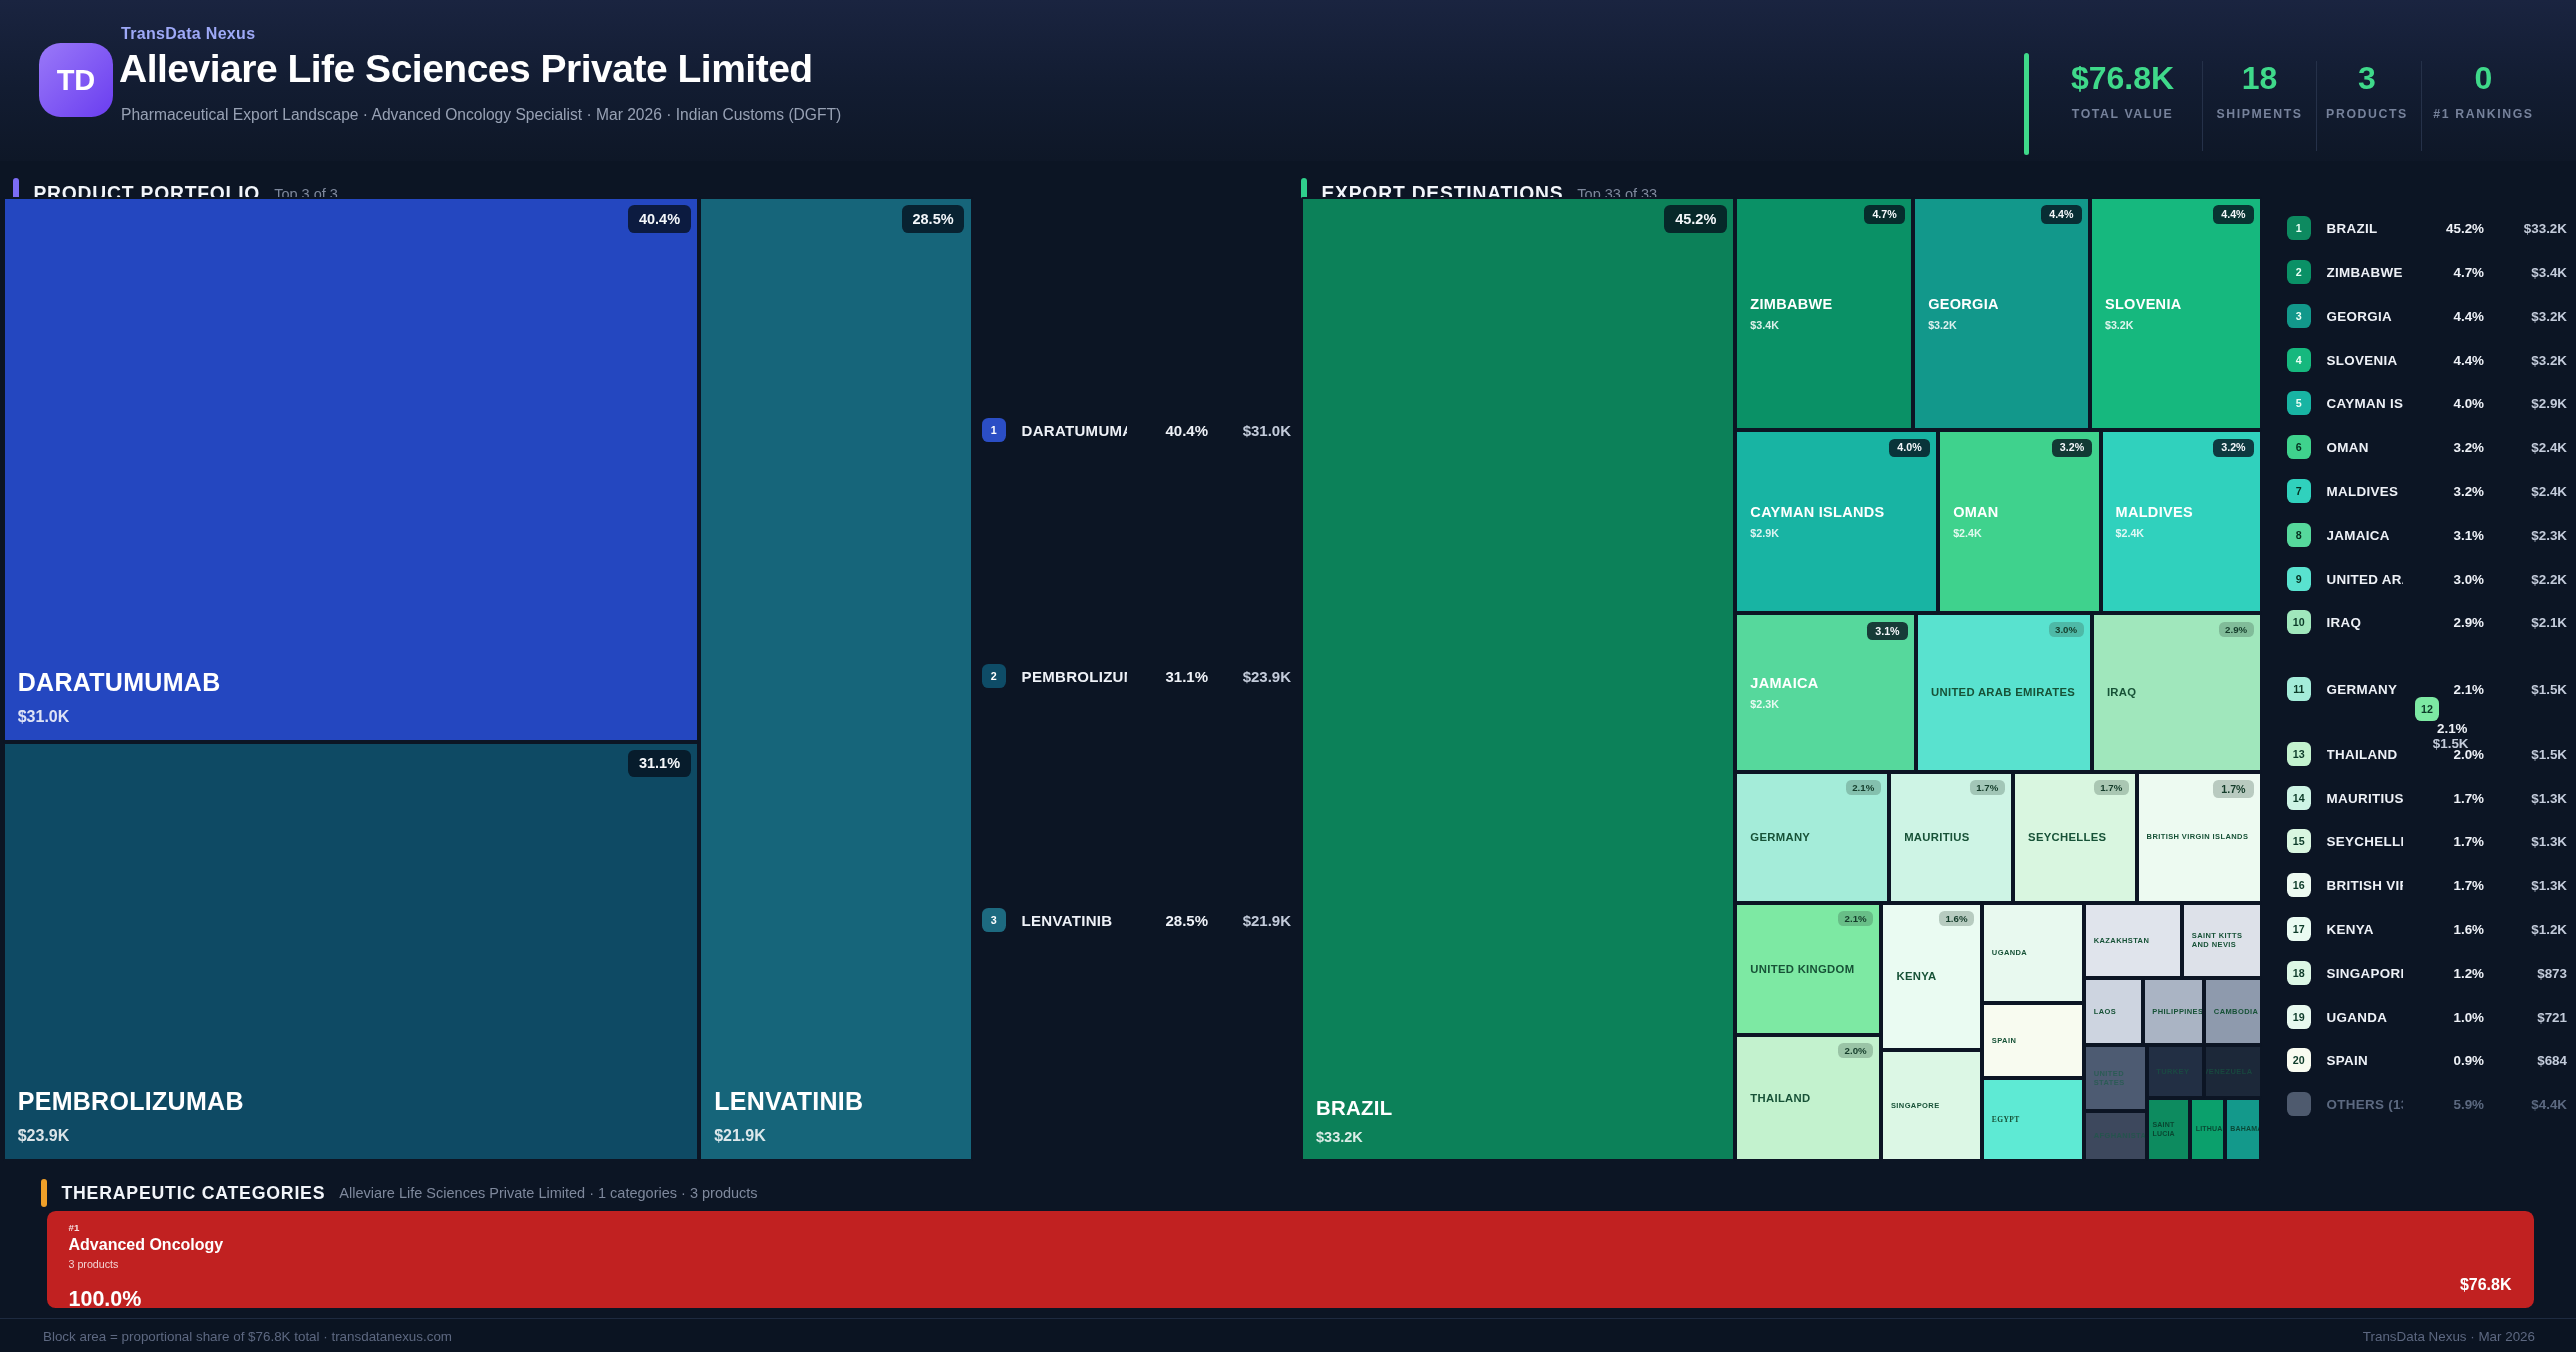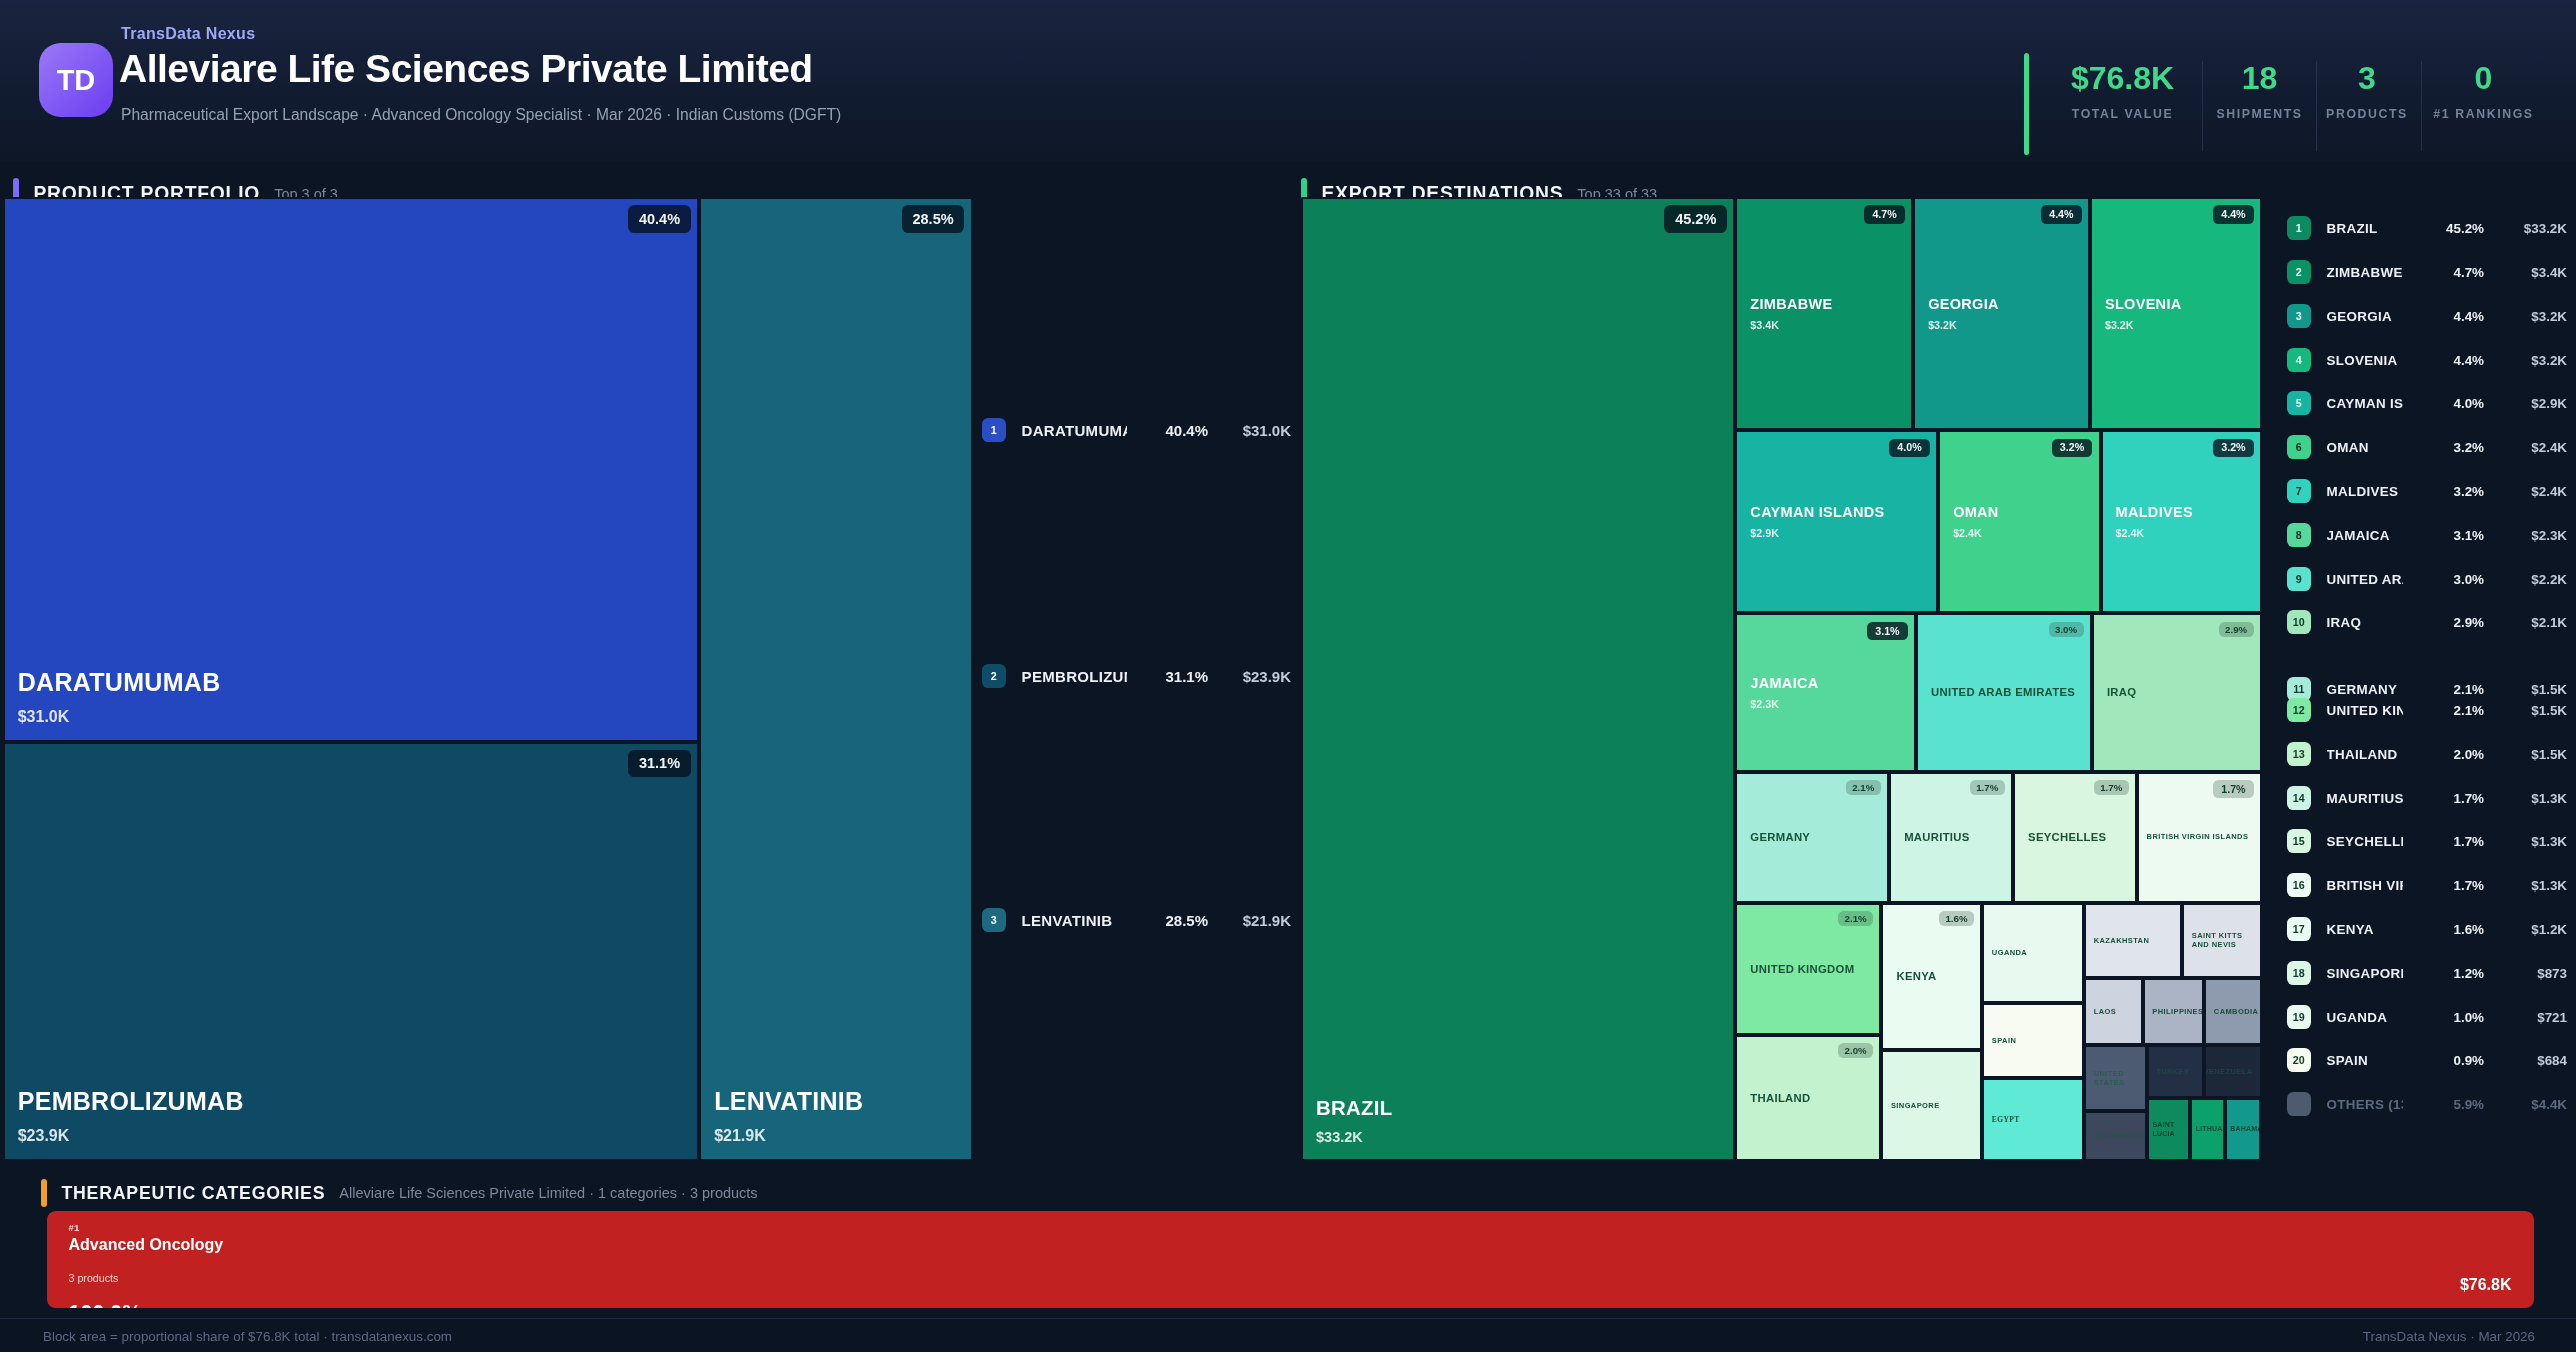--- a/index.html
+++ b/index.html
@@ -48,21 +48,21 @@
   .legend-name{margin-left:16px;font-weight:800;color:#eef1f7;letter-spacing:0.3px;flex:1;white-space:nowrap;overflow:hidden}
   .legend-pct{width:81px;text-align:right;font-weight:800;color:#eef1f7}
   .legend-val{width:83px;text-align:right;font-weight:700;color:#c3cbda}
   #product-legend .legend-name,#product-legend .legend-pct,#product-legend .legend-val{font-size:15px}
   #dest-legend .legend-name,#dest-legend .legend-pct,#dest-legend .legend-val{font-size:13.4px}
   .legend-row.muted .legend-name,.legend-row.muted .legend-pct,.legend-row.muted .legend-val{color:#5c6980}
   
   #tc-bar{position:absolute;left:47px;top:1211px;width:2487px;height:97px;background:#c12121;border-radius:8.6px;padding:10.7px 21.5px;overflow:hidden}
   #tc-rank{font-size:9.7px;font-weight:700;opacity:.85}
   #tc-name{font-size:16px;font-weight:800;margin-top:3.8px}
-  #tc-products{font-size:10.7px;opacity:.8;margin-top:18px}
+  #tc-products{font-size:10.7px;opacity:.8;margin-top:4px}
   #tc-pct{font-size:21.5px;font-weight:800;margin-top:17px}
   #tc-value{position:absolute;right:22.5px;bottom:14px;font-size:16px;font-weight:800}
   
   #footer{position:absolute;left:0;top:1318px;width:2576px;height:35px;background:#0b1422;border-top:1.1px solid #1e2a40}
   #footer .ft{position:absolute;top:9.7px;font-size:13.4px;color:#5d6881}
   #footer-left{left:43px}
   #footer-right{right:41px}
 </style>
 </head>
 <body style="--green: #3fd98a;">
@@ -371,21 +371,21 @@
     <div class="legend-name">IRAQ</div>
     <div class="legend-pct">2.9%</div>
     <div class="legend-val">$2.1K</div>
   </div>
     <div class="legend-row" style="top: 479px; height: 26px; justify-content: flex-end;">
     <div class="rank-badge" style="background: rgb(164, 236, 217); color: rgb(12, 58, 40);">11</div>
     <div class="legend-name">GERMANY</div>
     <div class="legend-pct">2.1%</div>
     <div class="legend-val">$1.5K</div>
   </div>
-    <div class="legend-row" style="top: 500px; height: 26px;">
+    <div class="legend-row" style="top: 500px; height: 26px; flex-direction: column;">
     <div class="rank-badge" style="background: rgb(125, 233, 163); color: rgb(12, 58, 40);">12</div>
     <div class="legend-name">UNITED KINGDOM</div>
     <div class="legend-pct">2.1%</div>
     <div class="legend-val">$1.5K</div>
   </div>
     <div class="legend-row" style="top: 544px; height: 26px;">
     <div class="rank-badge" style="background: rgb(195, 242, 206); color: rgb(12, 58, 40);">13</div>
     <div class="legend-name">THAILAND</div>
     <div class="legend-pct">2.0%</div>
     <div class="legend-val">$1.5K</div>

